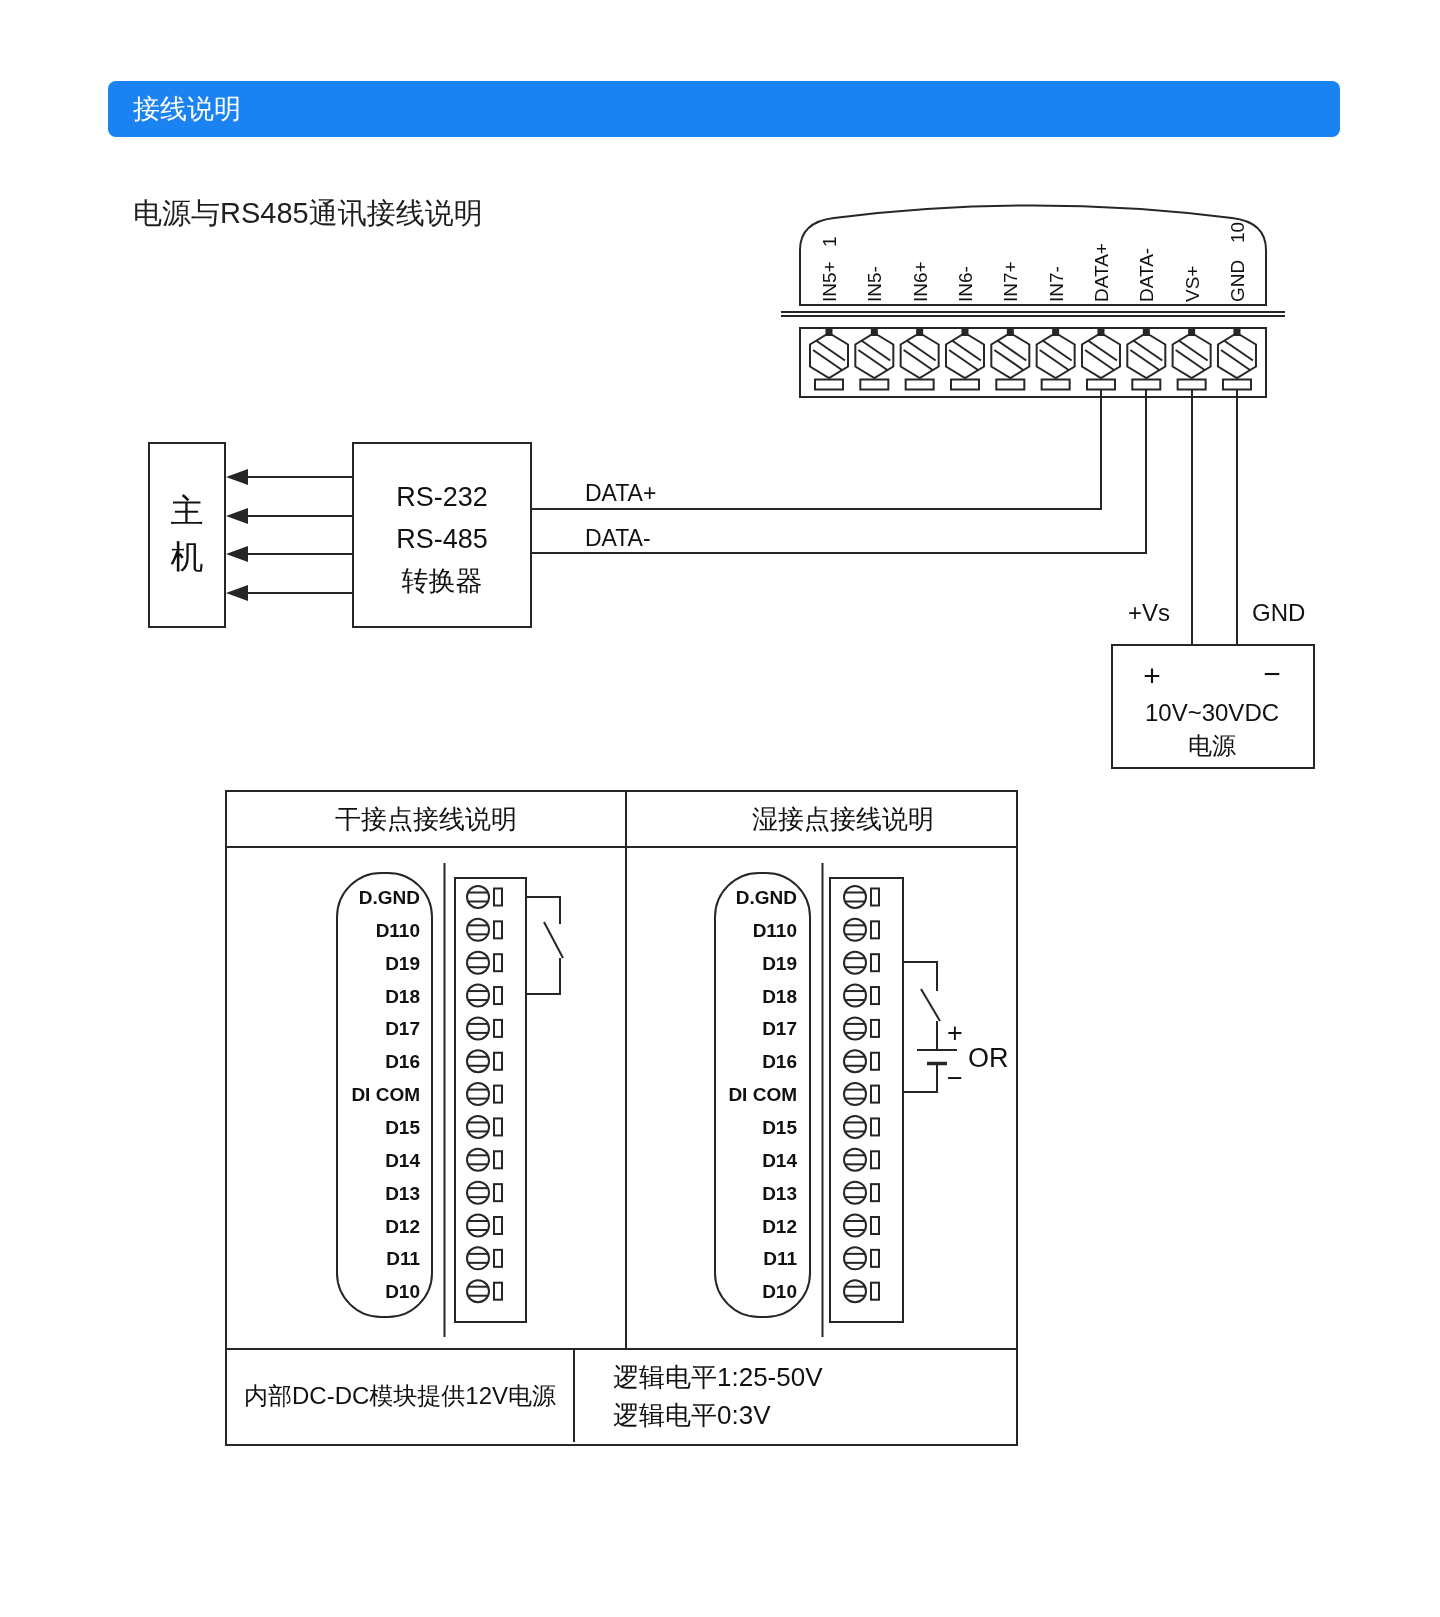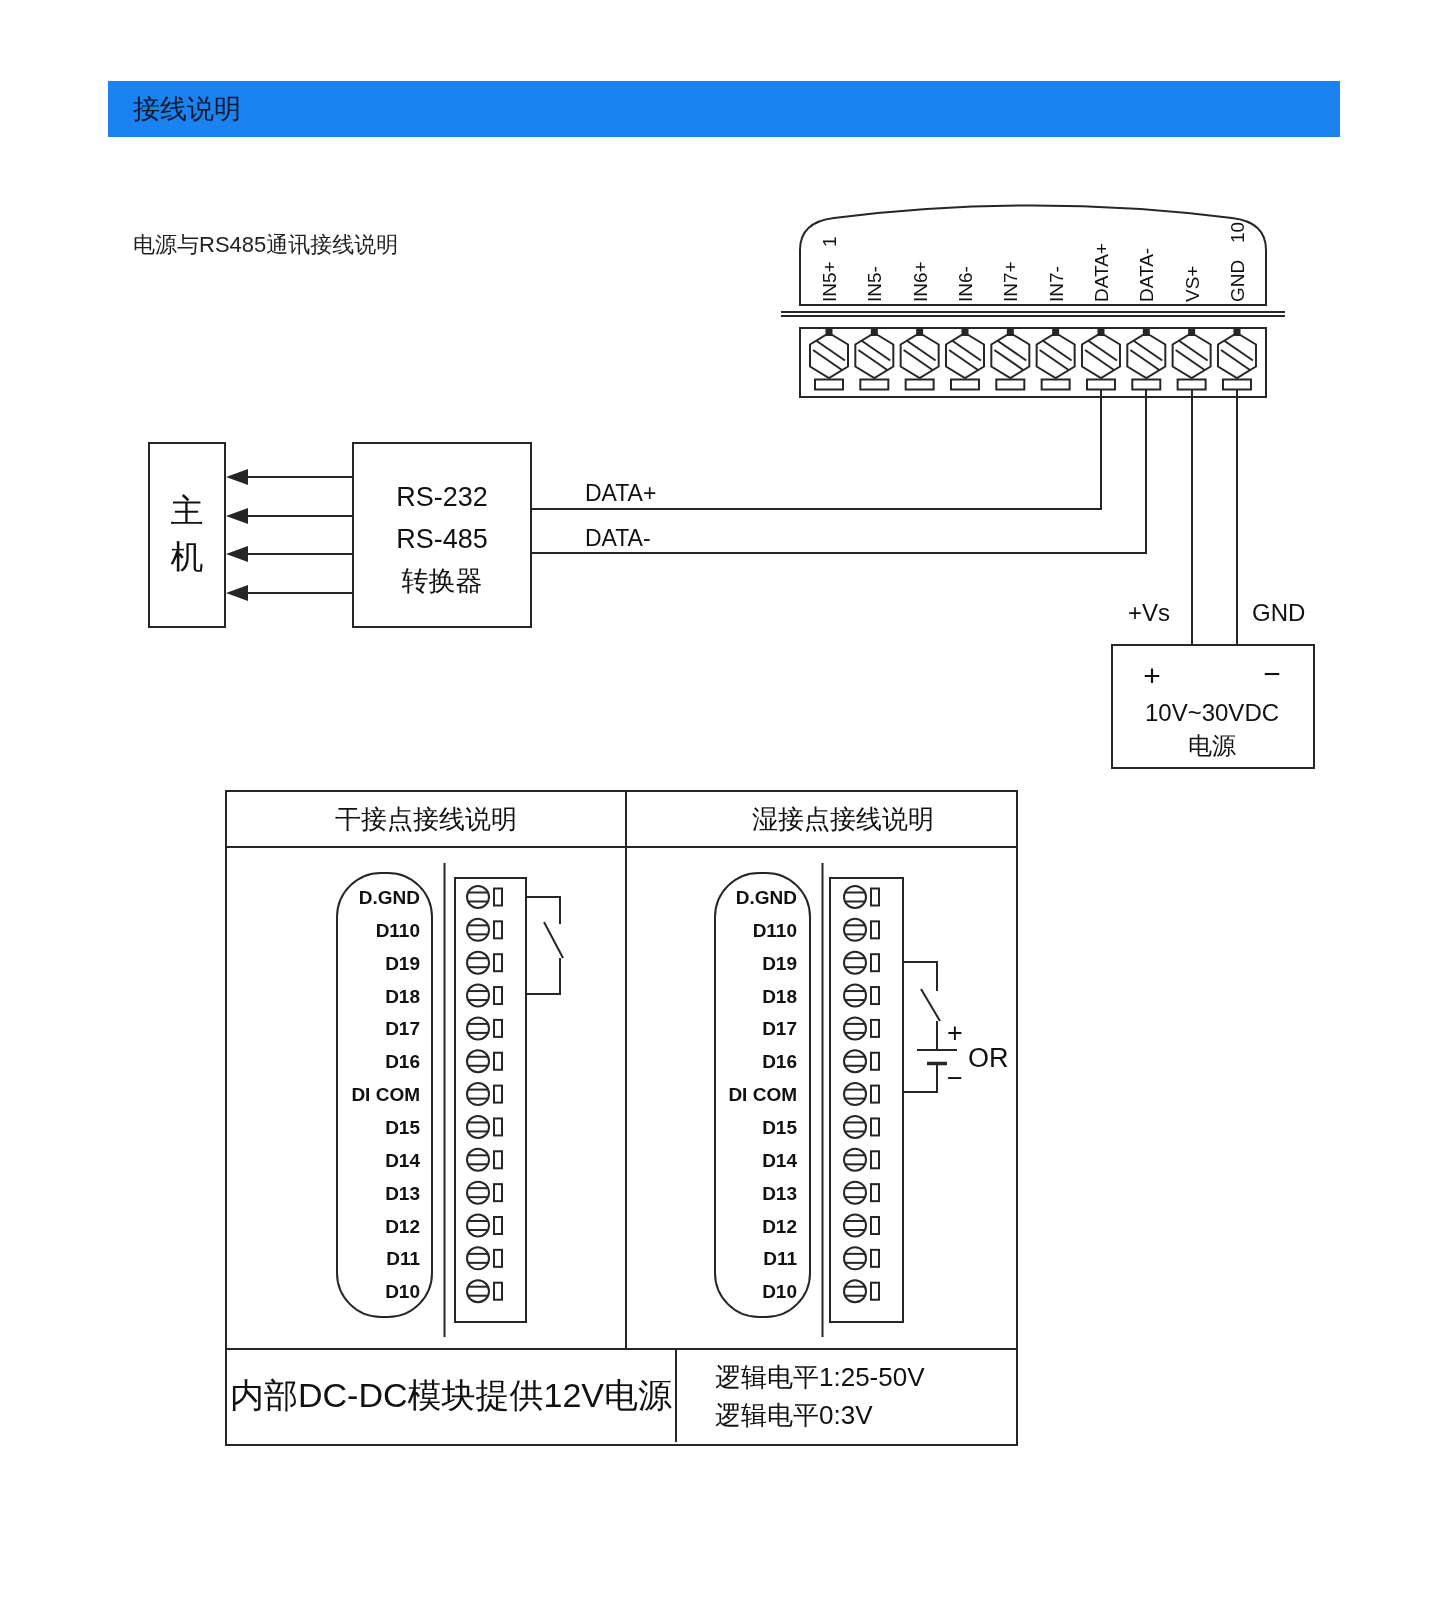--- a/index.html
+++ b/index.html
@@ -8,21 +8,21 @@
     font-family:"Liberation Sans","DejaVu Sans",sans-serif;color:#111;
     overflow:hidden;
   }
   .abs{position:absolute;}
   
   .section-bar{
     left:108px;top:81px;width:1232px;height:56px;
     color:#fff;font-size:27px;line-height:57px;padding-left:25px;
     box-sizing:border-box;
   }
-  .page-title{left:133px;top:194px;font-size:22px;font-weight:500;color:#1f1f1f;margin-top:36px;}
+  .page-title{left:133px;top:194px;font-size:29px;font-weight:500;color:#1f1f1f;}
   
   svg text{font-family:"Liberation Sans","DejaVu Sans",sans-serif;fill:#111;}
   .ln{fill:none;stroke:#262626;stroke-width:2;}
   .ln3{fill:none;stroke:#262626;stroke-width:3.5;}
   .fillk{fill:#262626;stroke:none;}
   .pinlbl{font-size:19px;font-weight:500;}
   .tlbl{font-size:19px;font-weight:600;}
   .datalbl{font-size:23px;}
   .wirelbl{font-size:24px;}
   .boxcjk{font-size:27px;}
@@ -36,29 +36,29 @@
     left:225px;top:790px;width:793px;height:656px;
     border:2px solid #262626;box-sizing:border-box;background:#fff;
   }
   .t-header{display:flex;height:56px;border-bottom:2px solid #262626;box-sizing:border-box;}
   .t-h1{width:400px;border-right:2px solid #262626;box-sizing:border-box;
         display:flex;align-items:center;justify-content:center;font-size:26px;font-family:Liberation Mono, monospace;}
   .t-h2{flex:1;display:flex;align-items:center;justify-content:center;font-size:26px;padding-left:43px;}
   .t-body{height:500px;position:relative;text-align:center;}
   .t-body svg{position:absolute;left:0;top:0;}
   .t-footer{display:flex;height:94px;border-top:2px solid #262626;box-sizing:border-box;}
-  .t-f1{width:450px;border-right:2px solid #262626;box-sizing:border-box;
-        display:flex;align-items:center;justify-content:center;font-size:34px;}
+  .t-f1{width:348px;border-right:2px solid #262626;box-sizing:border-box;
+        display:flex;align-items:center;justify-content:center;font-size:24px;}
   .t-f2{flex:1;box-sizing:border-box;padding:8px 0 8px 38px;font-size:26px;
         display:flex;flex-direction:column;justify-content:space-around;}
 </style>
 </head>
 <body>
 
-<div class="abs section-bar" id="section-bar" style="background: rgb(27, 130, 242); color: #0f172a;">
+<div class="abs section-bar" id="section-bar" style="background: rgb(27, 130, 242); color: #ffffff; border-radius: 8px;">
   <span>接线说明</span>
 </div>
 
 <div class="abs page-title">电源与RS485通讯接线说明</div>
 
 <svg class="abs" style="left:0;top:140px;" width="1440" height="650" viewBox="0 140 1440 650">
 
   <path class="ln" d="M 800 305 L 800 250 Q 800 222 834 218 Q 1033 193 1232 218 Q 1266 222 1266 250 L 1266 305 Z"></path>
 
   <line class="ln" x1="781" y1="312" x2="1285" y2="312"></line>

